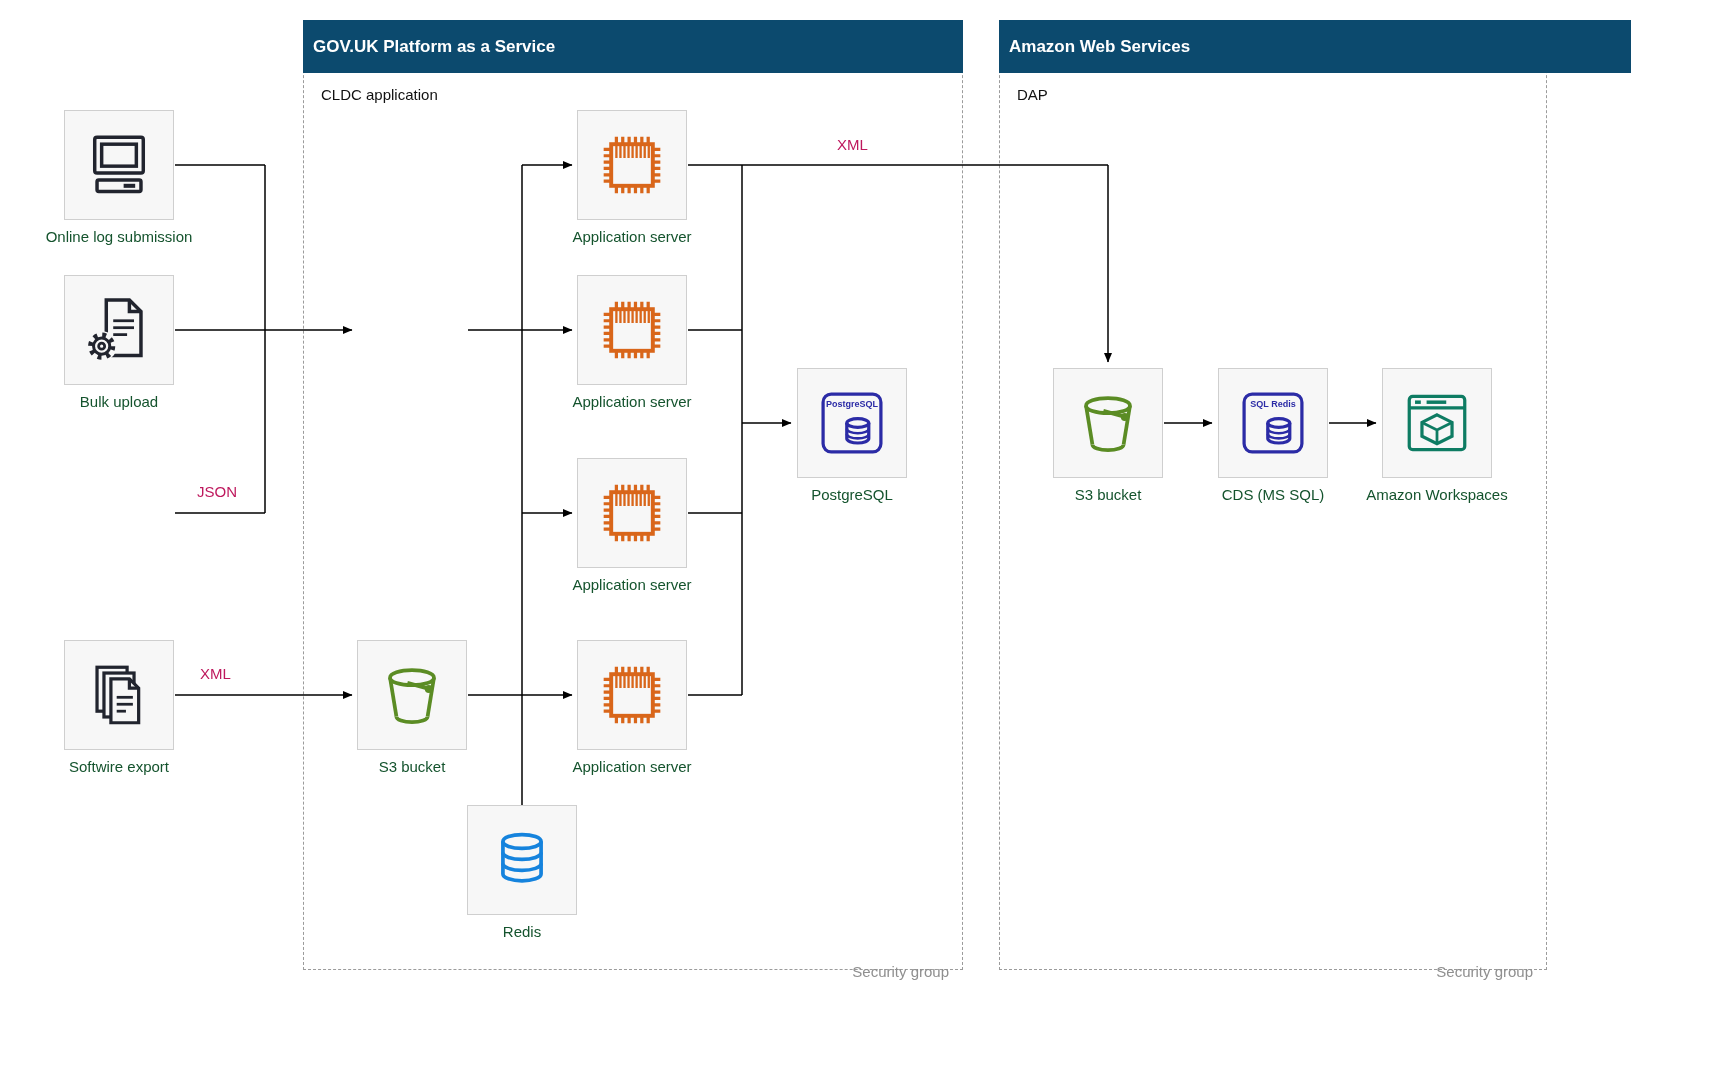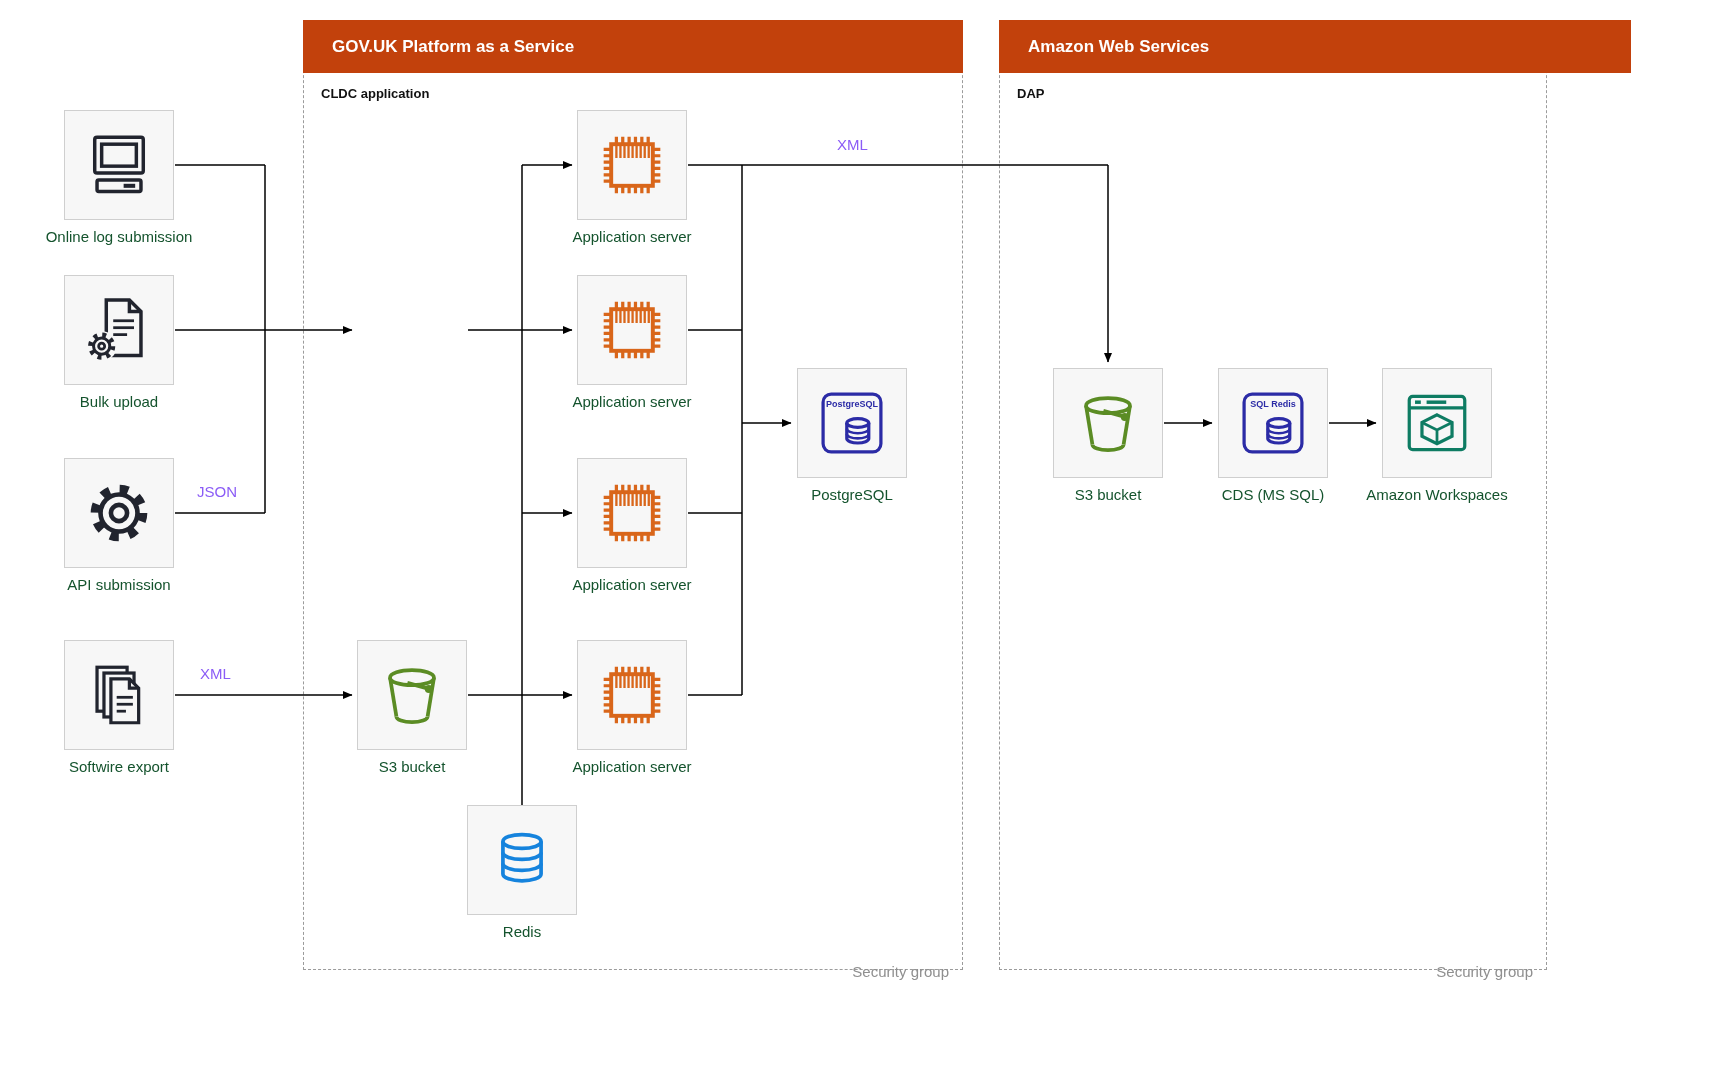--- a/index.html
+++ b/index.html
@@ -1,35 +1,35 @@
 <!DOCTYPE html>
 <html><head>
 <meta charset="utf-8">
 <style>
   * { margin:0; padding:0; box-sizing:border-box; }
   html,body { background:#fff; font-family:"Liberation Sans", sans-serif; }
   .canvas { position:relative; width:1712px; height:1082px; background:#fff; overflow:hidden; }
   .wires { position:absolute; left:0; top:0; width:1712px; height:1082px; }
 
   .region-dashed { position:absolute; border:1px dashed #9b9b9b; background:transparent; }
-  .region-header { position:absolute; height:53px; background:#c2410c; color:#fff;
-                   font-weight:bold; font-size:17px; display:flex; align-items:center; padding-left:29px; }
-  .region-sub { position:absolute; font-weight:bold; font-size:13px; color:#111; }
+  .region-header { position:absolute; height:53px; background:#0c4a6e; color:#fff;
+                   font-weight:bold; font-size:17px; display:flex; align-items:center; padding-left:10px; }
+  .region-sub { position:absolute; font-weight:normal; font-size:15px; color:#111; }
   .security { position:absolute; color:#8f8f8f; font-size:15px; text-align:right;margin-top:24px; }
 
   .node { position:absolute; width:110px; }
   .node-box { width:110px; height:110px; background:#f7f7f7; border:1px solid #cfcfcf;
               display:flex; align-items:center; justify-content:center; position:relative; }
   .node-label { position:absolute; top:118px; left:-45px; width:200px; text-align:center;
                 font-size:15px; color:#14532d; }
   .icn { width:74px; height:74px; display:block; }
   .icon-text { position:absolute; left:0; top:30px; width:100%; text-align:center;
                font-weight:bold; font-size:9px; color:#2b2ba6; letter-spacing:0; }
 
-  .edge-label { position:absolute; font-size:15px; color:#8b5cf6; }
+  .edge-label { position:absolute; font-size:15px; color:#be185d; }
 </style>
 </head>
 <body>
 
 <div class="canvas">
 
   <div class="region-dashed" style="left:303px;top:20px;width:660px;height:950px"></div>
   <div class="region-dashed" style="left:999px;top:20px;width:548px;height:950px"></div>
 
   <svg class="wires">
@@ -111,30 +111,20 @@
         </g>
         <circle cx="17" cy="46" r="13" fill="#f7f7f7"></circle>
         <circle cx="17" cy="46" r="9.5" fill="none" stroke="#21242e" stroke-width="4.5" stroke-dasharray="3.3 4.2"></circle>
         <circle cx="17" cy="46" r="7" fill="none" stroke="#21242e" stroke-width="2.6"></circle>
         <circle cx="17" cy="46" r="2.6" fill="none" stroke="#21242e" stroke-width="2.4"></circle>
       </svg>
     </div>
     <div class="node-label">Bulk upload</div>
   </div>
 
-  <div class="node" style="left:64px;top:458px">
-    <div class="node-box">
-      <svg class="icn" viewBox="0 0 64 64">
-        <circle cx="32" cy="32" r="20" fill="none" stroke="#21242e" stroke-width="9" stroke-dasharray="7.2 8.5"></circle>
-        <circle cx="32" cy="32" r="16" fill="none" stroke="#21242e" stroke-width="4"></circle>
-        <circle cx="32" cy="32" r="7" fill="none" stroke="#21242e" stroke-width="4"></circle>
-      </svg>
-    </div>
-    <div class="node-label">API submission</div>
-  </div>
 
   <div class="node" style="left:64px;top:640px">
     <div class="node-box">
       <svg class="icn" viewBox="0 0 64 64">
         <g fill="#f7f7f7" stroke="#21242e" stroke-width="2.8">
           <rect x="13" y="8" width="26" height="38"></rect>
           <rect x="19" y="13" width="26" height="38"></rect>
           <path d="M25 18 H41 L49 26 V56 H25 Z"></path>
           <path d="M41 18 V26 H49" fill="none"></path>
           <line x1="30" y1="34" x2="44" y2="34" stroke-width="2.4"></line>

